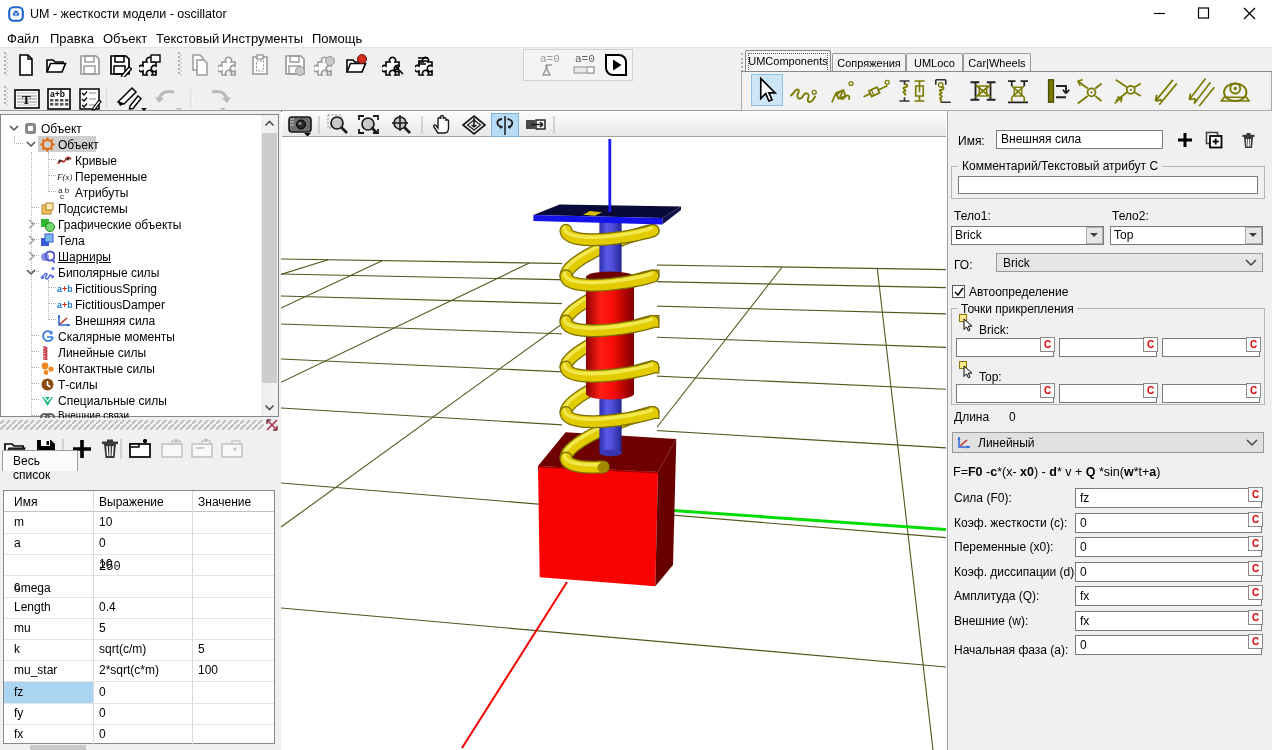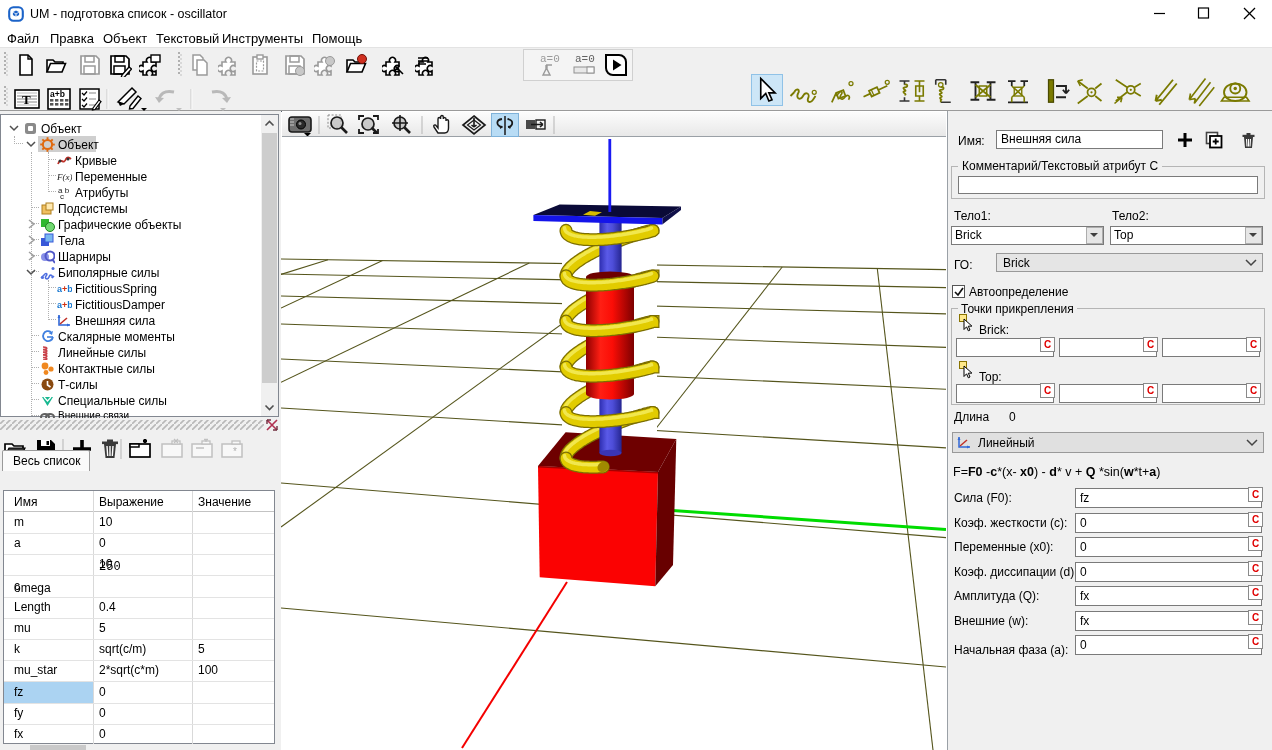--- a/index.html
+++ b/index.html
@@ -7,21 +7,21 @@
 svg{display:block;}
 </style></head>
 <body>
 <div class="abs" style="left:0;top:0;width:1272px;height:750px;">
 <div class="abs" style="left:0;top:0;width:1272px;height:28px;background:#ffffff;"></div>
     <svg class="abs" style="left:8px;top:6px;" width="16" height="16" viewBox="0 0 16 16">
       <rect x="1.2" y="1.2" width="13.6" height="13.6" rx="4.2" fill="none" stroke="#1b63c8" stroke-width="2.1"></rect>
       <path d="M8 4.4 l2.9 1.55 -2.9 1.55 -2.9 -1.55 z" fill="#1b63c8"></path>
       <path d="M4.9 6.5 v2.5 l2.6 1.5 v-2.6 z M11.1 6.5 v2.5 l-2.6 1.5 v-2.6 z" fill="#1b63c8"></path>
     </svg>
-    <div class="abs" style="left:30px;top:7px;font-size:12.5px;color:#000;">UM - подготовка список - oscillator</div>
+    <div class="abs" style="left:30px;top:7px;font-size:12.5px;color:#000;">UM - жесткости модели - oscillator</div>
     <svg class="abs" style="left:1140px;top:0;" width="140" height="28" viewBox="0 0 140 28">
       <line x1="14" y1="13.5" x2="25" y2="13.5" stroke="#000" stroke-width="1.2"></line>
       <rect x="58.5" y="8" width="10" height="10" fill="none" stroke="#000" stroke-width="1.2"></rect>
       <line x1="104" y1="8" x2="115" y2="19" stroke="#000" stroke-width="1.2"></line>
       <line x1="115" y1="8" x2="104" y2="19" stroke="#000" stroke-width="1.2"></line>
     </svg>
     <div class="abs" style="left:0;top:28px;width:1272px;height:19px;background:#ffffff;"></div>
     <div class="abs" style="left:7px;top:31px;font-size:13px;">Файл</div>
     <div class="abs" style="left:50px;top:31px;font-size:13px;">Правка</div>
     <div class="abs" style="left:103px;top:31px;font-size:13px;">Объект</div>
@@ -199,20 +199,39 @@
     </svg>
     <svg class="abs" style="left:190px;top:87px;" width="3" height="24" viewBox="0 0 3 24">
       <line x1="1" y1="2" x2="1" y2="22" stroke="#c8c8c8"></line>
       <line x1="2" y1="2" x2="2" y2="22" stroke="#fafafa"></line>
     </svg>
     <svg class="abs" style="left:204px;top:86px;" width="30" height="26" viewBox="0 0 30 26">
       <path d="M8 6 C18 4 22 8 23 14" fill="none" stroke="#b9b9b9" stroke-width="3"></path>
       <path d="M27 11 l-4 6 -5-5" fill="#b9b9b9"></path>
       <path d="M16 22 l6 0 -3 3 z" fill="#c0c0c0"></path>
     </svg>
+    <div class="abs" style="left:741px;top:50px;width:531px;height:61px;">
+      <div class="abs" style="left:0px;top:3px;width:4px;height:55px;border-left:2px dotted #b0b0b0;"></div>
+      <div class="abs" style="left:4px;top:0px;width:86px;height:22px;background:#f6f6f6;border:1px solid #888;border-bottom:none;border-radius:2px 2px 0 0;">
+        <div class="abs" style="left:2px;top:2px;right:2px;bottom:0;border:1px dotted #555;border-bottom:none;"></div>
+        <div style="text-align:center;margin-top:4px;font-size:11px;">UMComponents</div>
+      </div>
+      <div class="abs" style="left:91px;top:3px;width:74px;height:19px;background:#f2f2f2;border:1px solid #999;border-bottom:1px solid #888;border-radius:2px 2px 0 0;">
+        <div style="text-align:center;margin-top:3px;font-size:11px;">Сопряжения</div>
+      </div>
+      <div class="abs" style="left:165px;top:3px;width:57px;height:19px;background:#f2f2f2;border:1px solid #999;border-bottom:1px solid #888;border-radius:2px 2px 0 0;">
+        <div style="text-align:center;margin-top:3px;font-size:11px;">UMLoco</div>
+      </div>
+      <div class="abs" style="left:222px;top:3px;width:68px;height:19px;background:#f2f2f2;border:1px solid #999;border-bottom:1px solid #888;border-radius:2px 2px 0 0;">
+        <div style="text-align:center;margin-top:3px;font-size:11px;">Car|Wheels</div>
+      </div>
+      <div class="abs" style="left:0;top:21px;width:531px;height:1px;background:#888;"></div>
+      <div class="abs" style="left:5px;top:22px;width:84px;height:2px;background:#f6f6f6;"></div>
+      <div class="abs" style="left:0;top:22px;width:531px;height:39px;background:#f2f2f2;border:1px solid #aaa;border-top:none;"></div>
+    </div>
     <div class="abs" style="left:751px;top:74px;width:32px;height:32px;background:#cde6f7;border:1px solid #90c2e7;"></div>
     <svg class="abs" style="left:752px;top:76px;overflow:visible;" width="30" height="30" viewBox="0 0 24 24">
       <path d="M7 2 v16 l4-4 2.5 6 2.5-1 -2.5-5.5 5 0 z" fill="#fff" stroke="#000" stroke-width="1.3"></path>
     </svg>
     <svg class="abs" style="left:788px;top:76px;overflow:visible;" width="30" height="30" viewBox="0 0 24 24">
       <path d="M2 16 l3-3 m0 0 c2-4 5-2 3 1 c-2 4 2 6 4 2 c2-4 6-2 4 2 c-1 3 2 4 4 1 l2-3" fill="none" stroke="#7a7a00" stroke-width="1.5"></path>
       <circle cx="21" cy="13" r="1.6" fill="none" stroke="#7a7a00"></circle>
     </svg>
     <svg class="abs" style="left:826px;top:76px;overflow:visible;" width="30" height="30" viewBox="0 0 24 24">
       <path d="M2 18 l4-4 m0 0 l2-2 m0 0 h6 v5 h-6 z" fill="none" stroke="#7a7a00" stroke-width="1.4" transform="rotate(-20 12 12)"></path>
@@ -366,21 +385,21 @@
     </svg>
     <div class="abs" style="left:58px;top:233.5px;font-size:12px;white-space:nowrap;">Тела</div>
     <svg class="abs" style="left:25px;top:250px;" width="12" height="12" viewBox="0 0 12 12">
       <path d="M4 2 l5 4 -5 4" fill="none" stroke="#a0a0a0" stroke-width="1.5"></path>
     </svg>
     <svg class="abs" style="left:40px;top:249px;" width="15" height="15" viewBox="0 0 15 15">
       <circle cx="5" cy="8" r="4" fill="#8890e8"></circle>
       <circle cx="10" cy="7" r="4.5" fill="none" stroke="#5058c8" stroke-width="2"></circle>
       <path d="M12 10 l3 4" stroke="#5058c8" stroke-width="2"></path>
     </svg>
-    <div class="abs" style="left:58px;top:249.5px;font-size:12px;white-space:nowrap;">Шарниры</div>
+    <div class="abs" style="left:58px;top:249.5px;font-size:12px;white-space:nowrap;text-decoration:underline;">Шарниры</div>
     <svg class="abs" style="left:25px;top:266px;" width="12" height="12" viewBox="0 0 12 12">
       <path d="M2 4 l4 4 4-4" fill="none" stroke="#505050" stroke-width="1.5"></path>
     </svg>
     <svg class="abs" style="left:40px;top:265px;" width="15" height="15" viewBox="0 0 15 15">
       <path d="M1 13 l3-3 m0 0 c2-3 4-1 2 1 c-2 3 2 4 3 1 c1-3 4-2 3 1 l2-2" fill="none" stroke="#5070e0" stroke-width="1.6"></path>
       <circle cx="2.5" cy="12.5" r="1.5" fill="#5070e0"></circle>
       <circle cx="13" cy="3.5" r="1.5" fill="#5070e0"></circle>
     </svg>
     <div class="abs" style="left:58px;top:265.5px;font-size:12px;white-space:nowrap;">Биполярные силы</div>
     <svg class="abs" style="left:57px;top:281px;" width="15" height="15" viewBox="0 0 15 15">
@@ -481,21 +500,21 @@
     <svg class="abs" style="left:190px;top:437px;" width="28" height="24" viewBox="0 0 28 24">
       <rect x="2" y="7" width="20" height="13" fill="#f8f8f8" stroke="#c0c0c0" stroke-width="1.5"></rect>
       <rect x="12" y="4" width="8" height="3" fill="#f8f8f8" stroke="#c0c0c0" stroke-width="1.3"></rect>
       <path d="M16 5 v-3 M14 2.5 h4 M6 11 h8" stroke="#c0c0c0" stroke-width="1.3"></path>
     </svg>
     <svg class="abs" style="left:220px;top:437px;" width="28" height="24" viewBox="0 0 28 24">
       <rect x="2" y="7" width="20" height="13" fill="#f8f8f8" stroke="#c0c0c0" stroke-width="1.5"></rect>
       <rect x="12" y="4" width="8" height="3" fill="#f8f8f8" stroke="#c0c0c0" stroke-width="1.3"></rect>
       <text x="13" y="18" font-size="10" fill="#b0b0b0">*</text>
     </svg>
-    <div class="abs" style="left:2px;top:450px;width:88px;height:21px;background:#fbfbfb;border:1px solid #9a9a9a;border-bottom:none;border-radius:2px 2px 0 0;">
+    <div class="abs" style="left:2px;top:450px;width:76px;height:21px;background:#fbfbfb;border:1px solid #9a9a9a;border-bottom:none;border-radius:2px 2px 0 0;">
       <div style="margin:3px 0 0 10px;font-size:12px;">Весь список</div>
     </div>
     <div class="abs" style="left:3px;top:490px;width:272px;height:254px;background:#fff;border:1px solid #828790;"></div>
     <div class="abs" style="left:4px;top:491px;width:270px;height:21px;border-bottom:1px solid #c3c3c3;"></div>
     <div class="abs" style="left:14px;top:495px;font-size:12px;">Имя</div>
     <div class="abs" style="left:99px;top:495px;font-size:12px;">Выражение</div>
     <div class="abs" style="left:198px;top:495px;font-size:12px;">Значение</div>
     <div class="abs" style="left:93px;top:491px;width:1px;height:253px;background:#d9d9d9;"></div>
     <div class="abs" style="left:192px;top:491px;width:1px;height:253px;background:#d9d9d9;"></div>
     <div class="abs" style="left:14px;top:515px;font-size:12px;">m</div>

